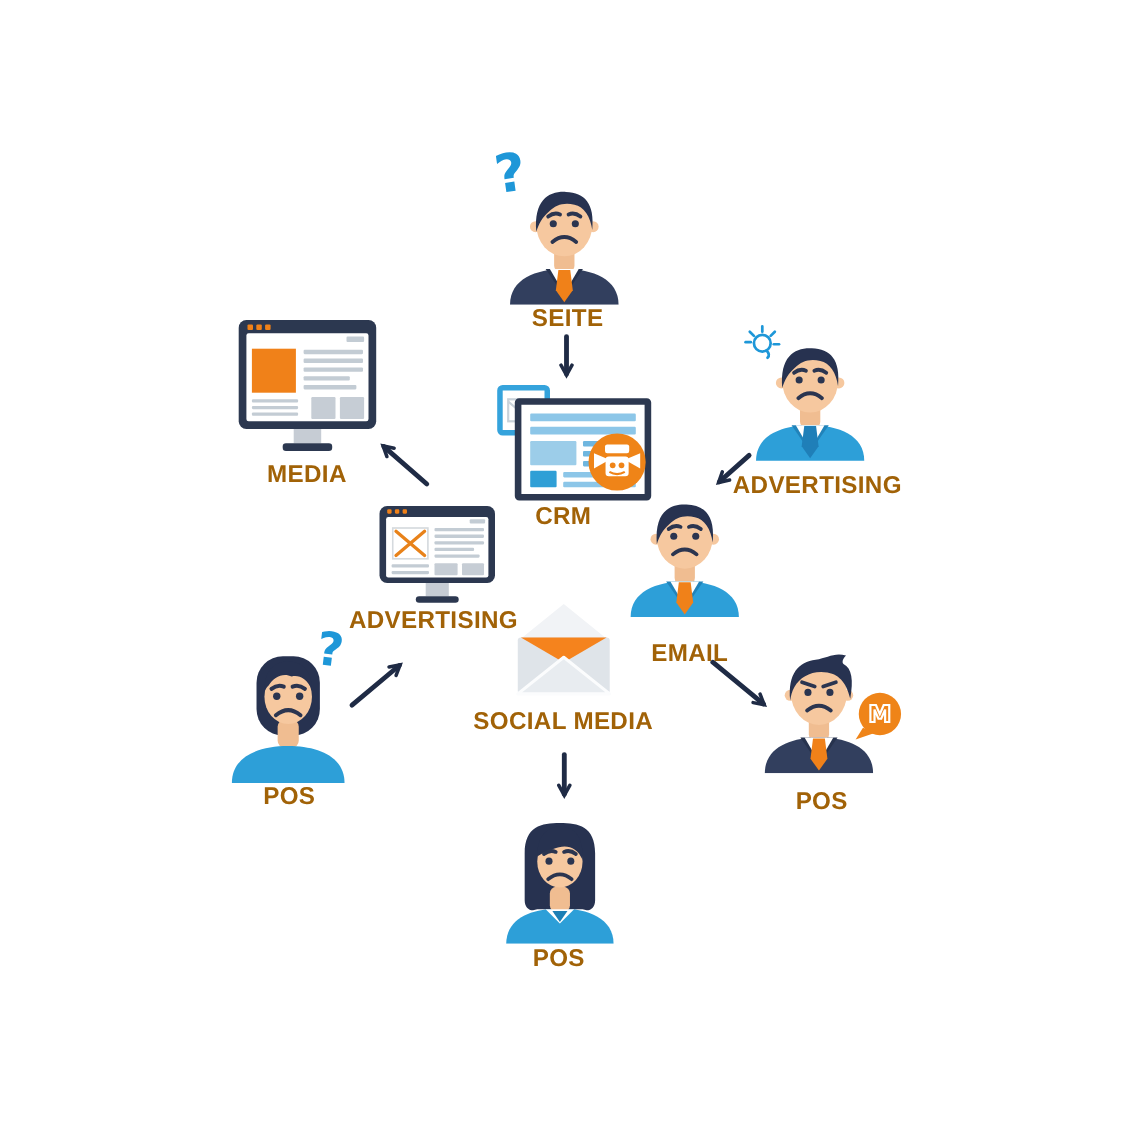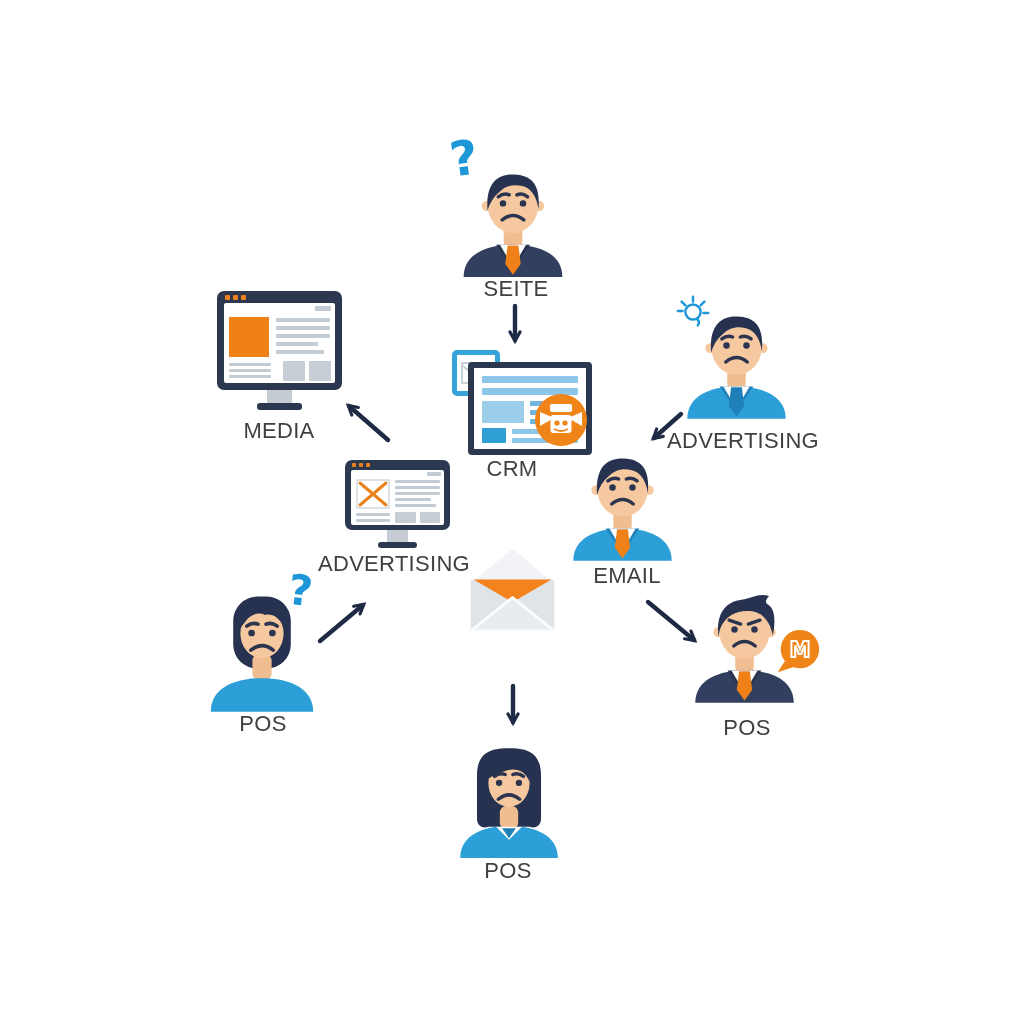--- a/index.html
+++ b/index.html
@@ -1,20 +1,20 @@
 <!DOCTYPE html>
 <html><head>
 <meta charset="utf-8">
 <style>
   html,body { margin:0; padding:0; background:#ffffff; }
   .canvas { position:relative; width:1024px; height:1024px; background:#ffffff;
             font-family:"Liberation Sans", sans-serif; overflow:hidden; }
 
   .label { position:absolute; transform:translateX(-50%); white-space:nowrap;
-           font-weight:400; font-size:22px; color:#404040; letter-spacing:.3px; }
+           font-weight:700; font-size:22px; color:#a16207; letter-spacing:.3px; }
 
   .qmark { position:absolute; color:#1e97d8; font-weight:700;
            font-family:"DejaVu Sans", sans-serif; line-height:1; }
 
   .abs { position:absolute; }
 
   
   svg.person .skin  { fill:#f6c89f; }
   svg.person .neck  { fill:#f0bd91; }
   svg.person .hair  { fill:#273250; }
@@ -212,28 +212,29 @@
     <path class="lapel" d="M58,102 L80,134 L70,102 Z"></path>
     <path class="lapel" d="M102,102 L80,134 L90,102 Z"></path>
     <polygon class="shirt" points="63,102 80,131 97,102"></polygon>
     <path class="tie" d="M73,103 L87,103 L90,127 L80,141 L70,127 Z"></path>
     <circle class="skin" cx="46" cy="52" r="6.5"></circle>
     <circle class="skin" cx="114" cy="52" r="6.5"></circle>
     <ellipse class="skin" cx="80" cy="50" rx="33" ry="37"></ellipse>
     <path class="hair" d="M47,58 C44,20 62,10 82,11 C104,12 116,24 113,56 C111,40 103,28 92,26 C80,23 70,26 62,34 C54,41 50,48 47,58 Z"></path>
     <use href="#face-worried"></use>
   </svg>
-  <div class="label" style="left:627px; top:563px;">EMAIL</div>
+  <div class="label" style="left:627px; top:581px;">EMAIL</div>
 
   <svg class="abs" viewBox="0 0 100 96" style="left:465px; top:543px; width:95px; height:92px;">
     <path d="M8,40 L50,6 L92,40 Z" fill="#f1f3f6"></path>
     <rect x="6" y="38" width="88" height="54" rx="3" fill="#dfe4e9"></rect>
     <path d="M9,38 L91,38 L50,62 Z" fill="#f5831d"></path>
     <path d="M6,92 L50,57 L94,92 Z" fill="#e8ecf0" stroke="#fbfcfd" stroke-width="3" stroke-linejoin="round"></path>
   </svg>
+  <div class="label" style="left:512px; top:643px;">SOCIAL MEDIA</div>
 
   <div class="abs qmark" style="left:288px; top:570px; font-size:42px; transform:rotate(7deg);">?</div>
   <svg class="person abs" viewBox="0 0 160 152" style="left:198px; top:590px; width:128px; height:122px; --suit:#2d9fd8;">
     <rect class="hair" x="44" y="8" width="72" height="90" rx="30"></rect>
     <rect class="neck" x="68" y="80" width="24" height="32" rx="8"></rect>
     <path class="body" d="M16,152 C16,122 46,110 80,110 C114,110 144,122 144,152 Z"></path>
     <ellipse class="skin" cx="80" cy="54" rx="27" ry="31"></ellipse>
     <path class="hair" d="M53,48 C53,22 66,14 80,14 C98,14 107,27 107,46 C101,33 92,29 84,31 C74,26 63,32 58,41 C55,44 54,46 53,48 Z"></path>
     <use href="#face-worried" transform="translate(0,5)"></use>
   </svg>

